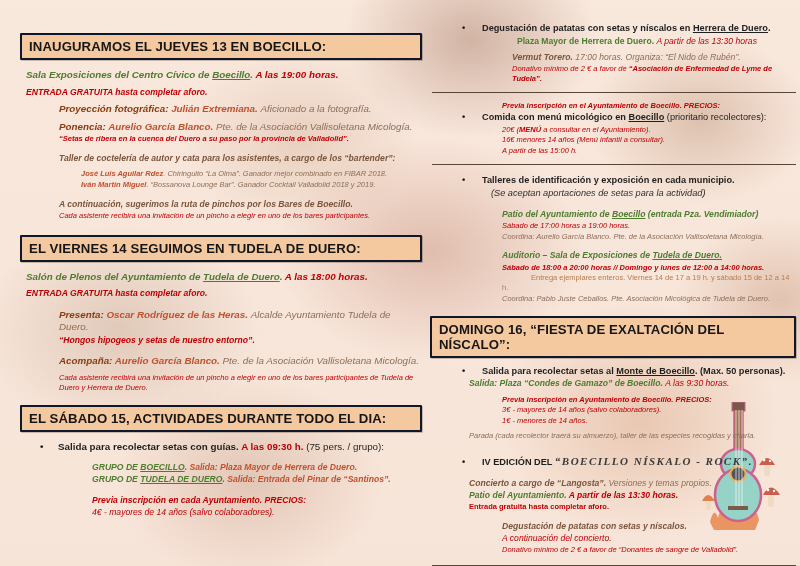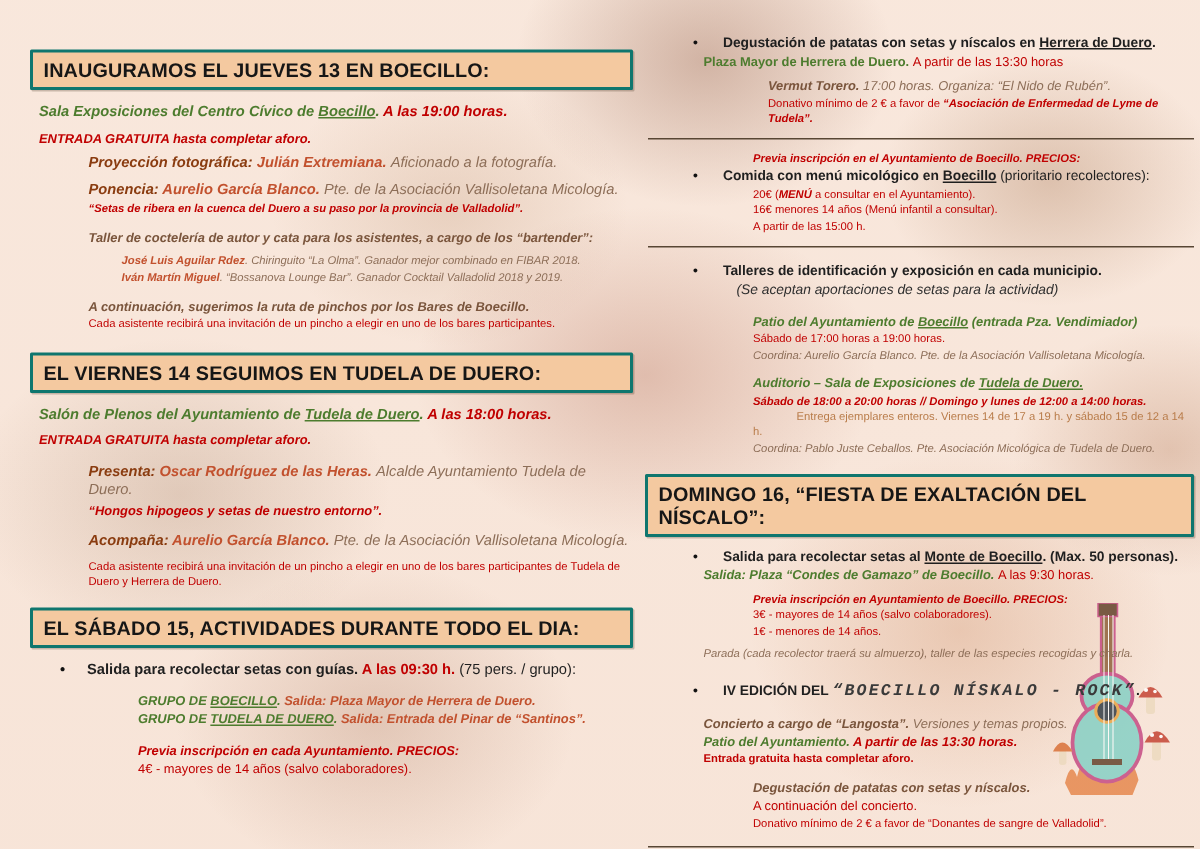--- a/index.html
+++ b/index.html
@@ -20,21 +20,21 @@
       radial-gradient(190px 150px at 250px 480px, rgba(150,90,60,.22), rgba(150,90,60,0) 70%),
       radial-gradient(200px 170px at 640px 420px, rgba(190,110,60,.25), rgba(190,110,60,0) 70%),
       radial-gradient(150px 120px at 780px 300px, rgba(160,90,50,.25), rgba(160,90,50,0) 70%),
       linear-gradient(rgba(252,238,228,.55), rgba(250,233,221,.55));
   }
   #guitar-wrap{position:absolute;left:698px;top:402px;width:84px;height:132px;z-index:1;opacity:.8;}
   .col{position:absolute;z-index:2;}
   #left-col{left:20px;top:33px;width:402px;padding-left:0;}
   #right-col{left:430px;top:22px;width:366px;}
   .hbox{
-    background:#f4c9a0;border:2px solid #0f766e;border-radius:1px;
+    background:#f4c9a0;border:2px solid #0f172a;border-radius:1px;
     padding:4px 7px 4px 7px;font-weight:700;font-size:13.2px;color:#161616;
     letter-spacing:.1px; box-shadow:1px 1px 0 rgba(60,40,20,.25);
   }
   .sect{padding-left:6px;}
   .line{line-height:1.3;}
   .z-m{font-size:9.8px;}
   #right-col .z-m{font-size:9.2px;}
   .z-s{font-size:8.6px;}
   .z-xs{font-size:7.5px;}
   .g0{margin-top:1px;} .g1{margin-top:5px;} .g2{margin-top:9px;} .g3{margin-top:13px;}
@@ -43,31 +43,31 @@
   .has-b{padding-left:32px;text-indent:-18px;}
   .has-b .blt{display:inline-block;width:18px;text-indent:0;color:#111;font-weight:700;}
   #right-col .has-b{padding-left:46px;text-indent:-20px;}
   #right-col .has-b .blt{width:20px;}
   
   .kb{color:#1f1f1f;font-weight:700;}
   .k{color:#1f1f1f;}
   .ki{color:#2e2e2e;font-style:italic;}
   .u{text-decoration:underline;}
   .gbi{color:#4d7c2e;font-weight:700;font-style:italic;}
-  .gb{color:#4d7c2e;font-weight:700;}
+  .gb{color:#4d7c2e;font-weight:700;margin-left:48px;}
   .rbi{color:#c00000;font-weight:700;font-style:italic;}
-  .ri{color:#c00000;}
+  .ri{color:#c00000;font-style:italic;}
   .rb{color:#c00000;font-weight:700;}
   .lab{color:#8a3c10;font-weight:700;font-style:italic;}
   .nm{color:#c2512e;font-weight:700;font-style:italic;}
   .bi{color:#8d6e58;font-style:italic;}
   .bbi{color:#7a553c;font-weight:700;font-style:italic;}
   .oi{color:#b97c4a;margin-left:29px;}
   .rock{color:#3a3a3a;font-weight:700;font-style:italic;
-        font-family:Liberation Mono, monospace;font-size:11px;letter-spacing:1.5px;}
+        font-family:Liberation Serif, serif;font-size:11px;letter-spacing:1.5px;}
   .rule{border:none;border-top:1.3px solid #584634;margin:8px 0 0 2px;}
   .ftitle{font-size:11px;font-weight:700;font-style:italic;color:#332a22;margin-top:5px;}
   .mt14{margin-top:14px;} .mt12{margin-top:12px;} .mt10{margin-top:10px;} .mt8{margin-top:8px;}
 </style>
 </head>
 <body>
 
 <div id="bg-collage"></div>
 
 <div id="guitar-wrap">

